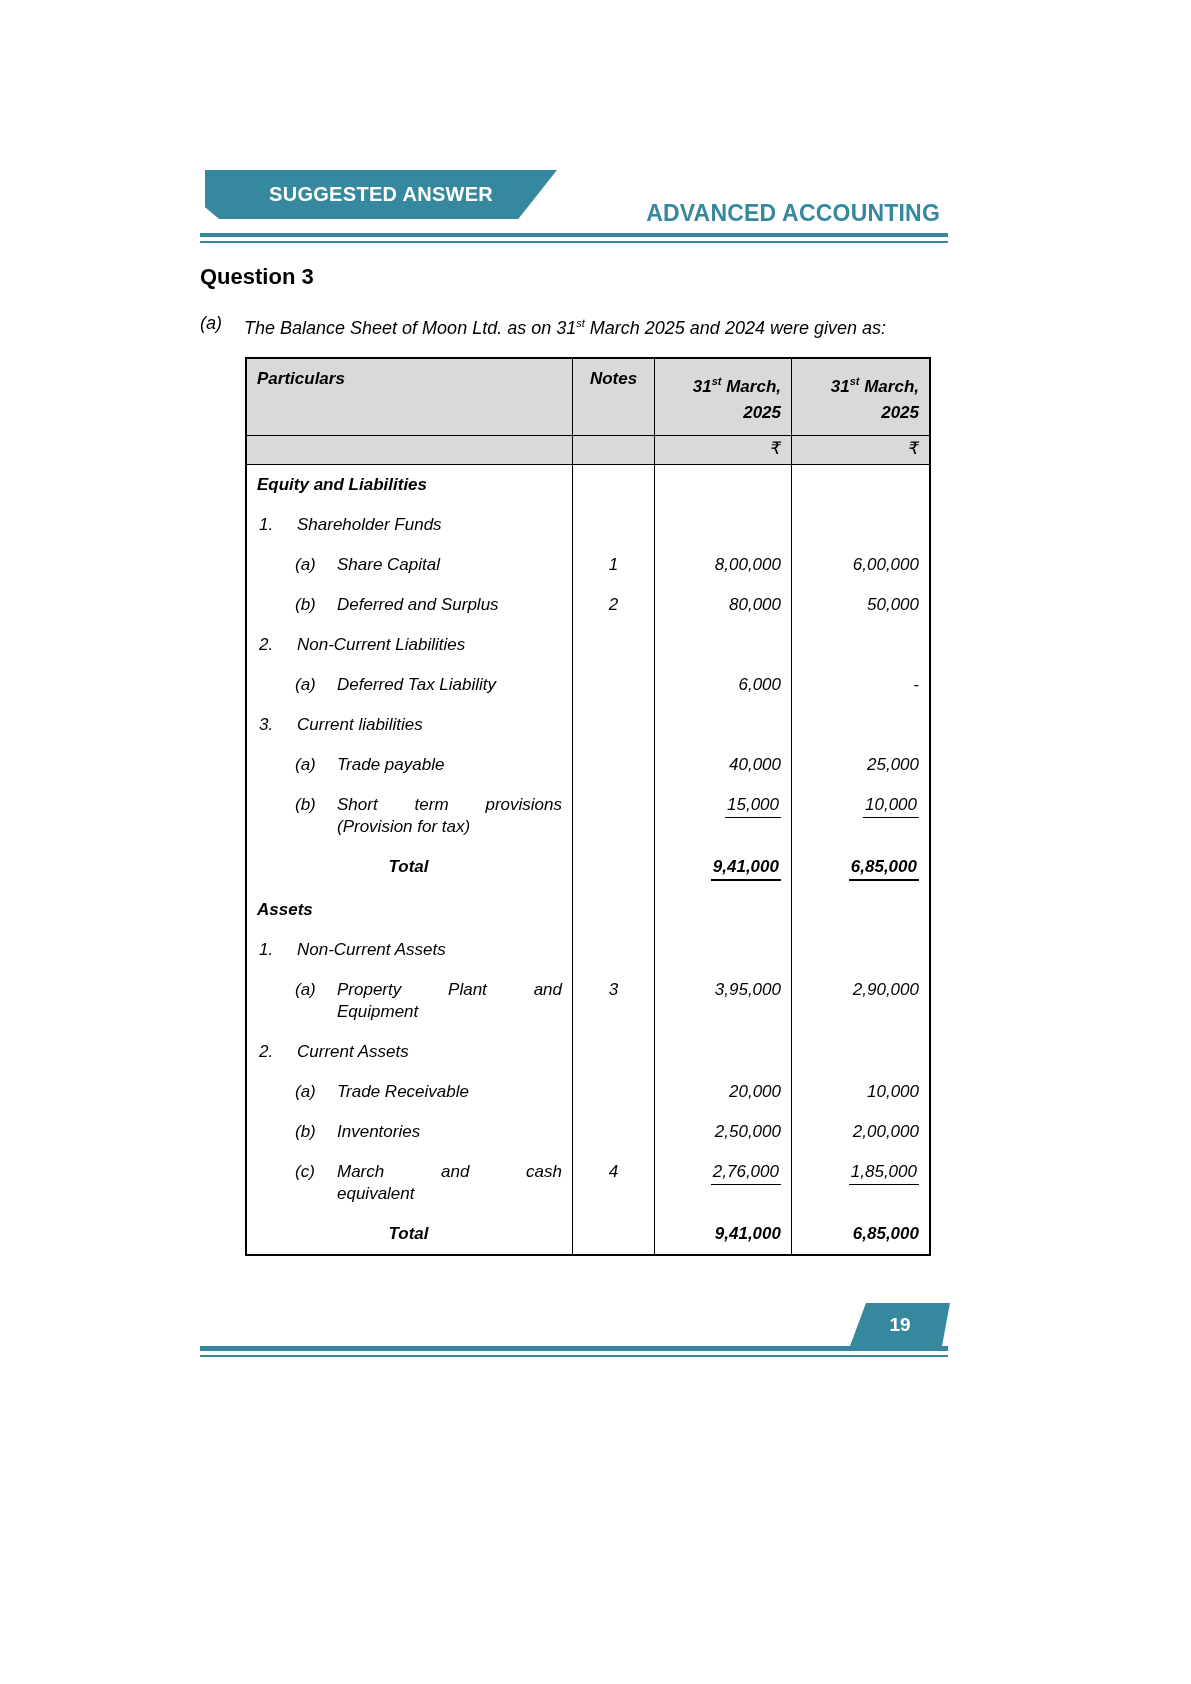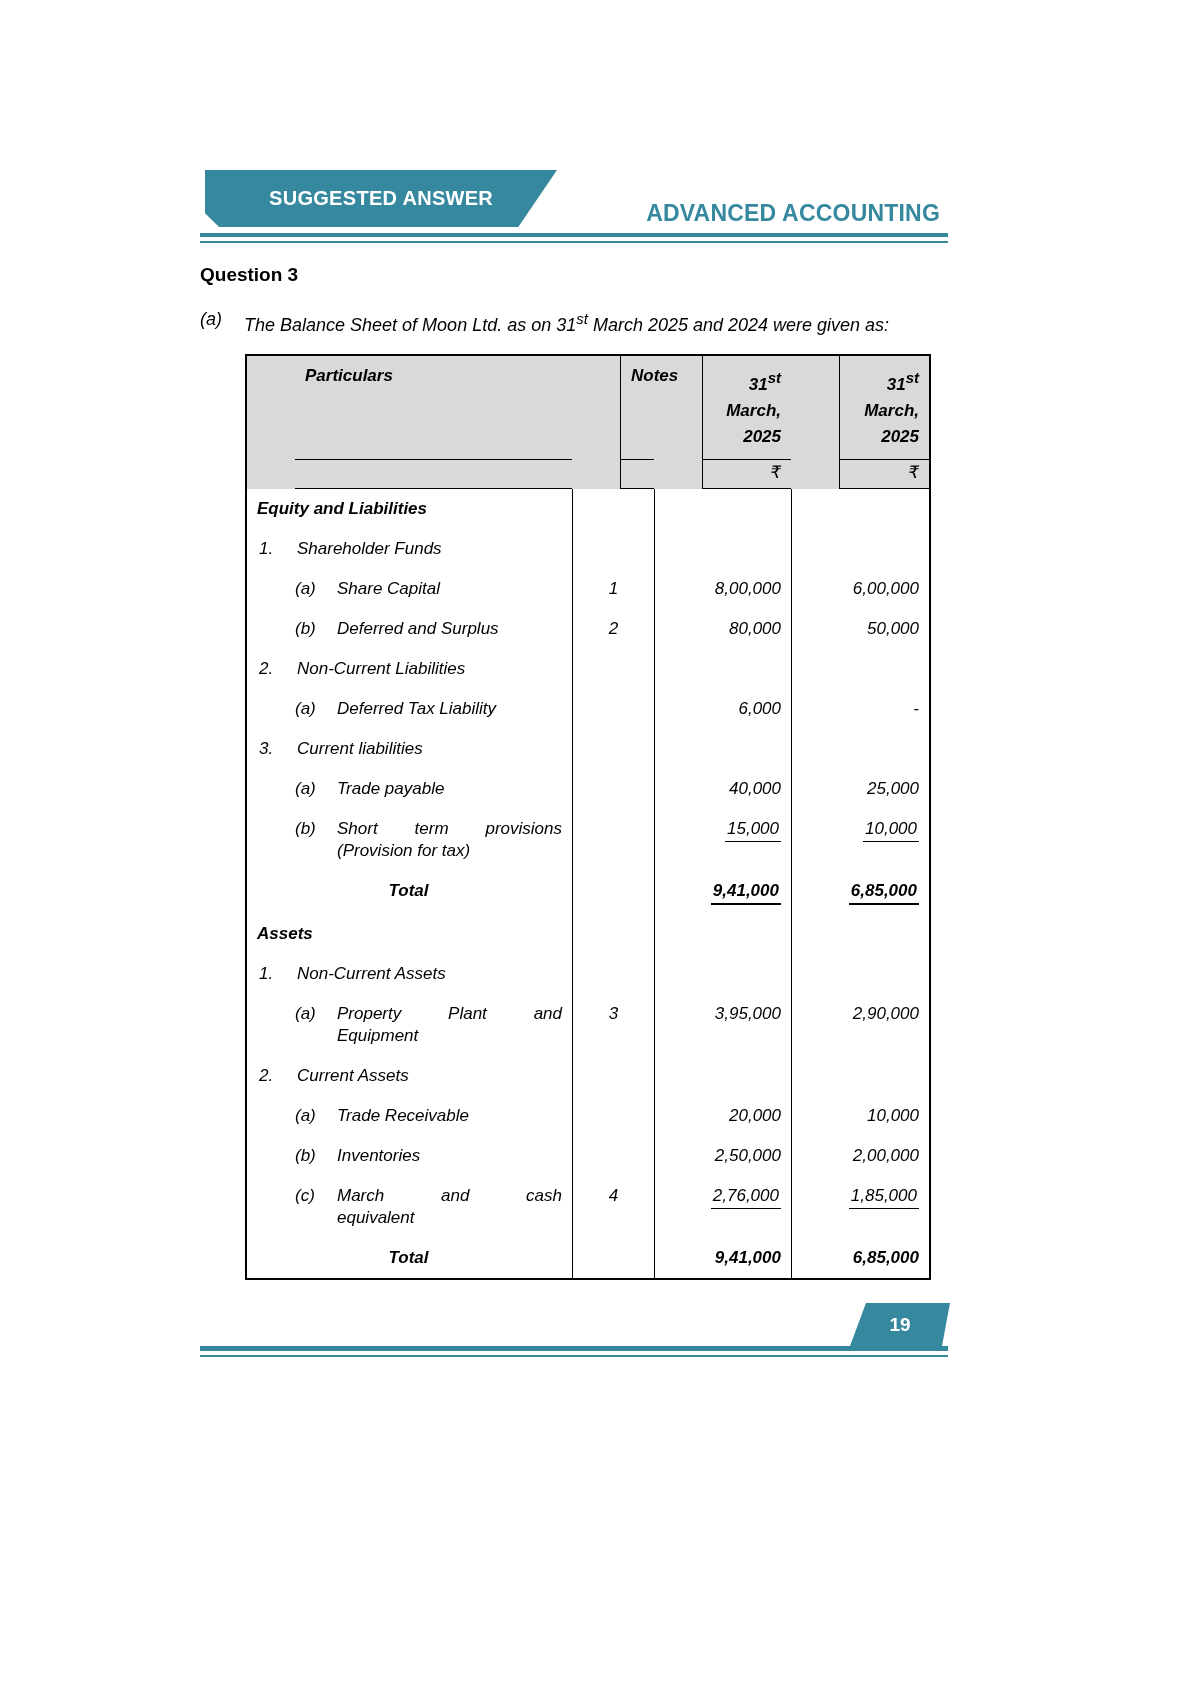--- a/index.html
+++ b/index.html
@@ -1,46 +1,46 @@
 <!DOCTYPE html>
 <html style="--accent: #36889f; --header-bg: #d9d9d9;"><head>
 <meta charset="utf-8">
 <style>
   * { box-sizing: border-box; margin: 0; padding: 0; }
   html,body { background:#ffffff; }
   body { font-family: "Liberation Sans", "DejaVu Sans", sans-serif; color:#000; }
   .page { position:relative; width:1191px; height:1684px; background:#fff; overflow:hidden; }
 
   
-  .banner { position:absolute; left:205px; top:170px; width:352px; height:57px;
+  .banner { position:absolute; left:205px; top:170px; width:352px; height:49px;
             background:var(--accent,#36889f);
             clip-path:polygon(0 0,100% 0,89% 100%,4% 100%,0 76%);
             display:flex; align-items:center; }
   .banner span { color:#fff; font-weight:bold; font-size:20px; padding-left:64px; letter-spacing:.3px; }
   .subject { position:absolute; left:200px; top:200px; width:740px; text-align:right;
              color:var(--accent,#36889f); font-weight:bold; font-size:23px; letter-spacing:.2px; }
   .rule { position:absolute; background:var(--accent,#36889f); }
   .rule-top-thick { left:200px; top:233px; width:748px; height:4px; }
   .rule-top-thin  { left:200px; top:241px; width:748px; height:2px; }
 
   
   .content { position:absolute; left:200px; top:264px; width:744px; }
-  .q-title { font-weight:bold; font-size:19px; margin-bottom:20px; }
+  .q-title { font-weight:bold; font-size:22px; margin-bottom:20px; }
   .q-intro { display:flex; font-style:italic; font-size:18px; line-height:26px; margin-bottom:16px; }
   .q-part { flex:none; width:44px; }
   .q-text { flex:1; }
-  sup { font-size:15px; }
+  sup { font-size:11px; }
 
   
   .bs-table { margin-left:45px; width:max-content; border:2px solid #000; font-style:italic; font-size:17px; }
   .trow { display:grid; grid-template-columns:325px 82px 137px 138px; }
   .cell { padding:9px 10px; line-height:22px; }
   .trow .cell:nth-child(n+2) { border-left:1.5px solid #000; }
   .thead { background:#d9d9d9; }
-  .thead .cell { border-bottom:1.5px solid #000;margin-left:48px; }
+  .thead .cell { border-bottom:1.5px solid #000; }
   .h1 .cell { font-weight:bold; }
   .h1 .part { text-align:center; }
   .h1 .note { text-align:center; }
   .h1 .amt  { text-align:right; line-height:26px; }
   .h2 .cell { padding-top:2px; padding-bottom:4px; text-align:right; line-height:22px; }
 
   .cell.part { display:flex; }
   .cell.note { text-align:center; }
   .cell.amt  { text-align:right;font-style:italic; }
 

